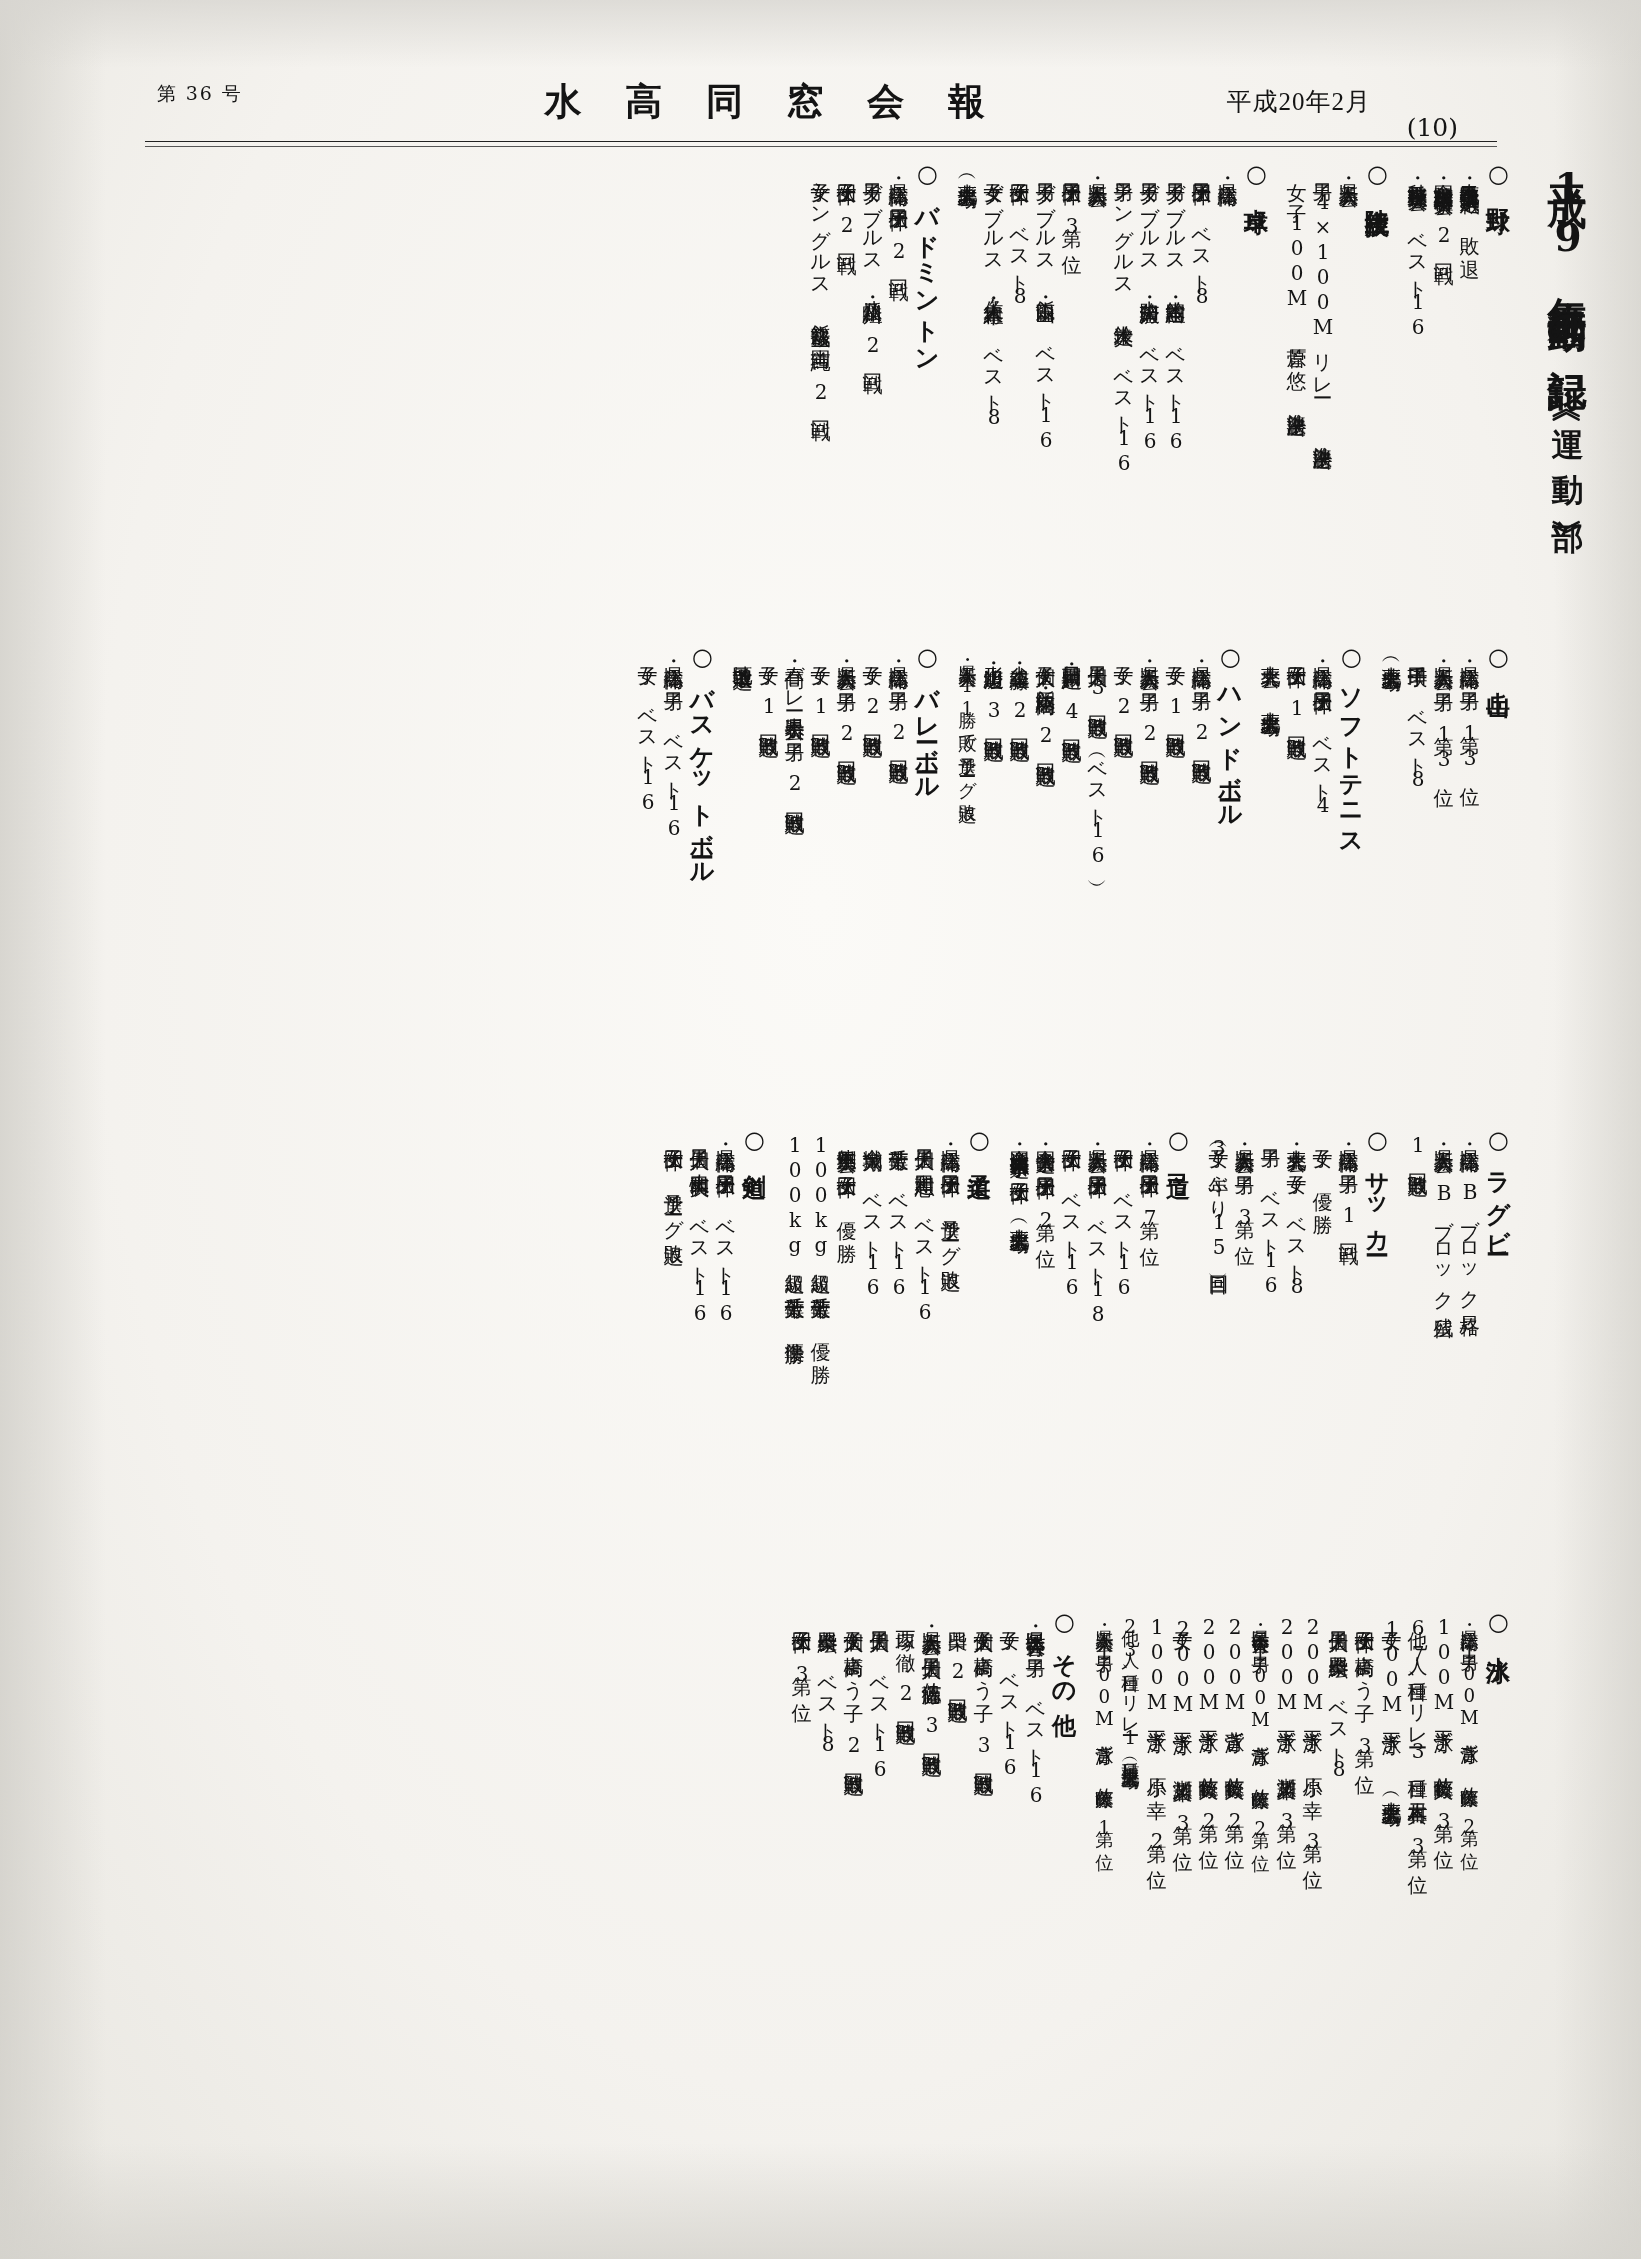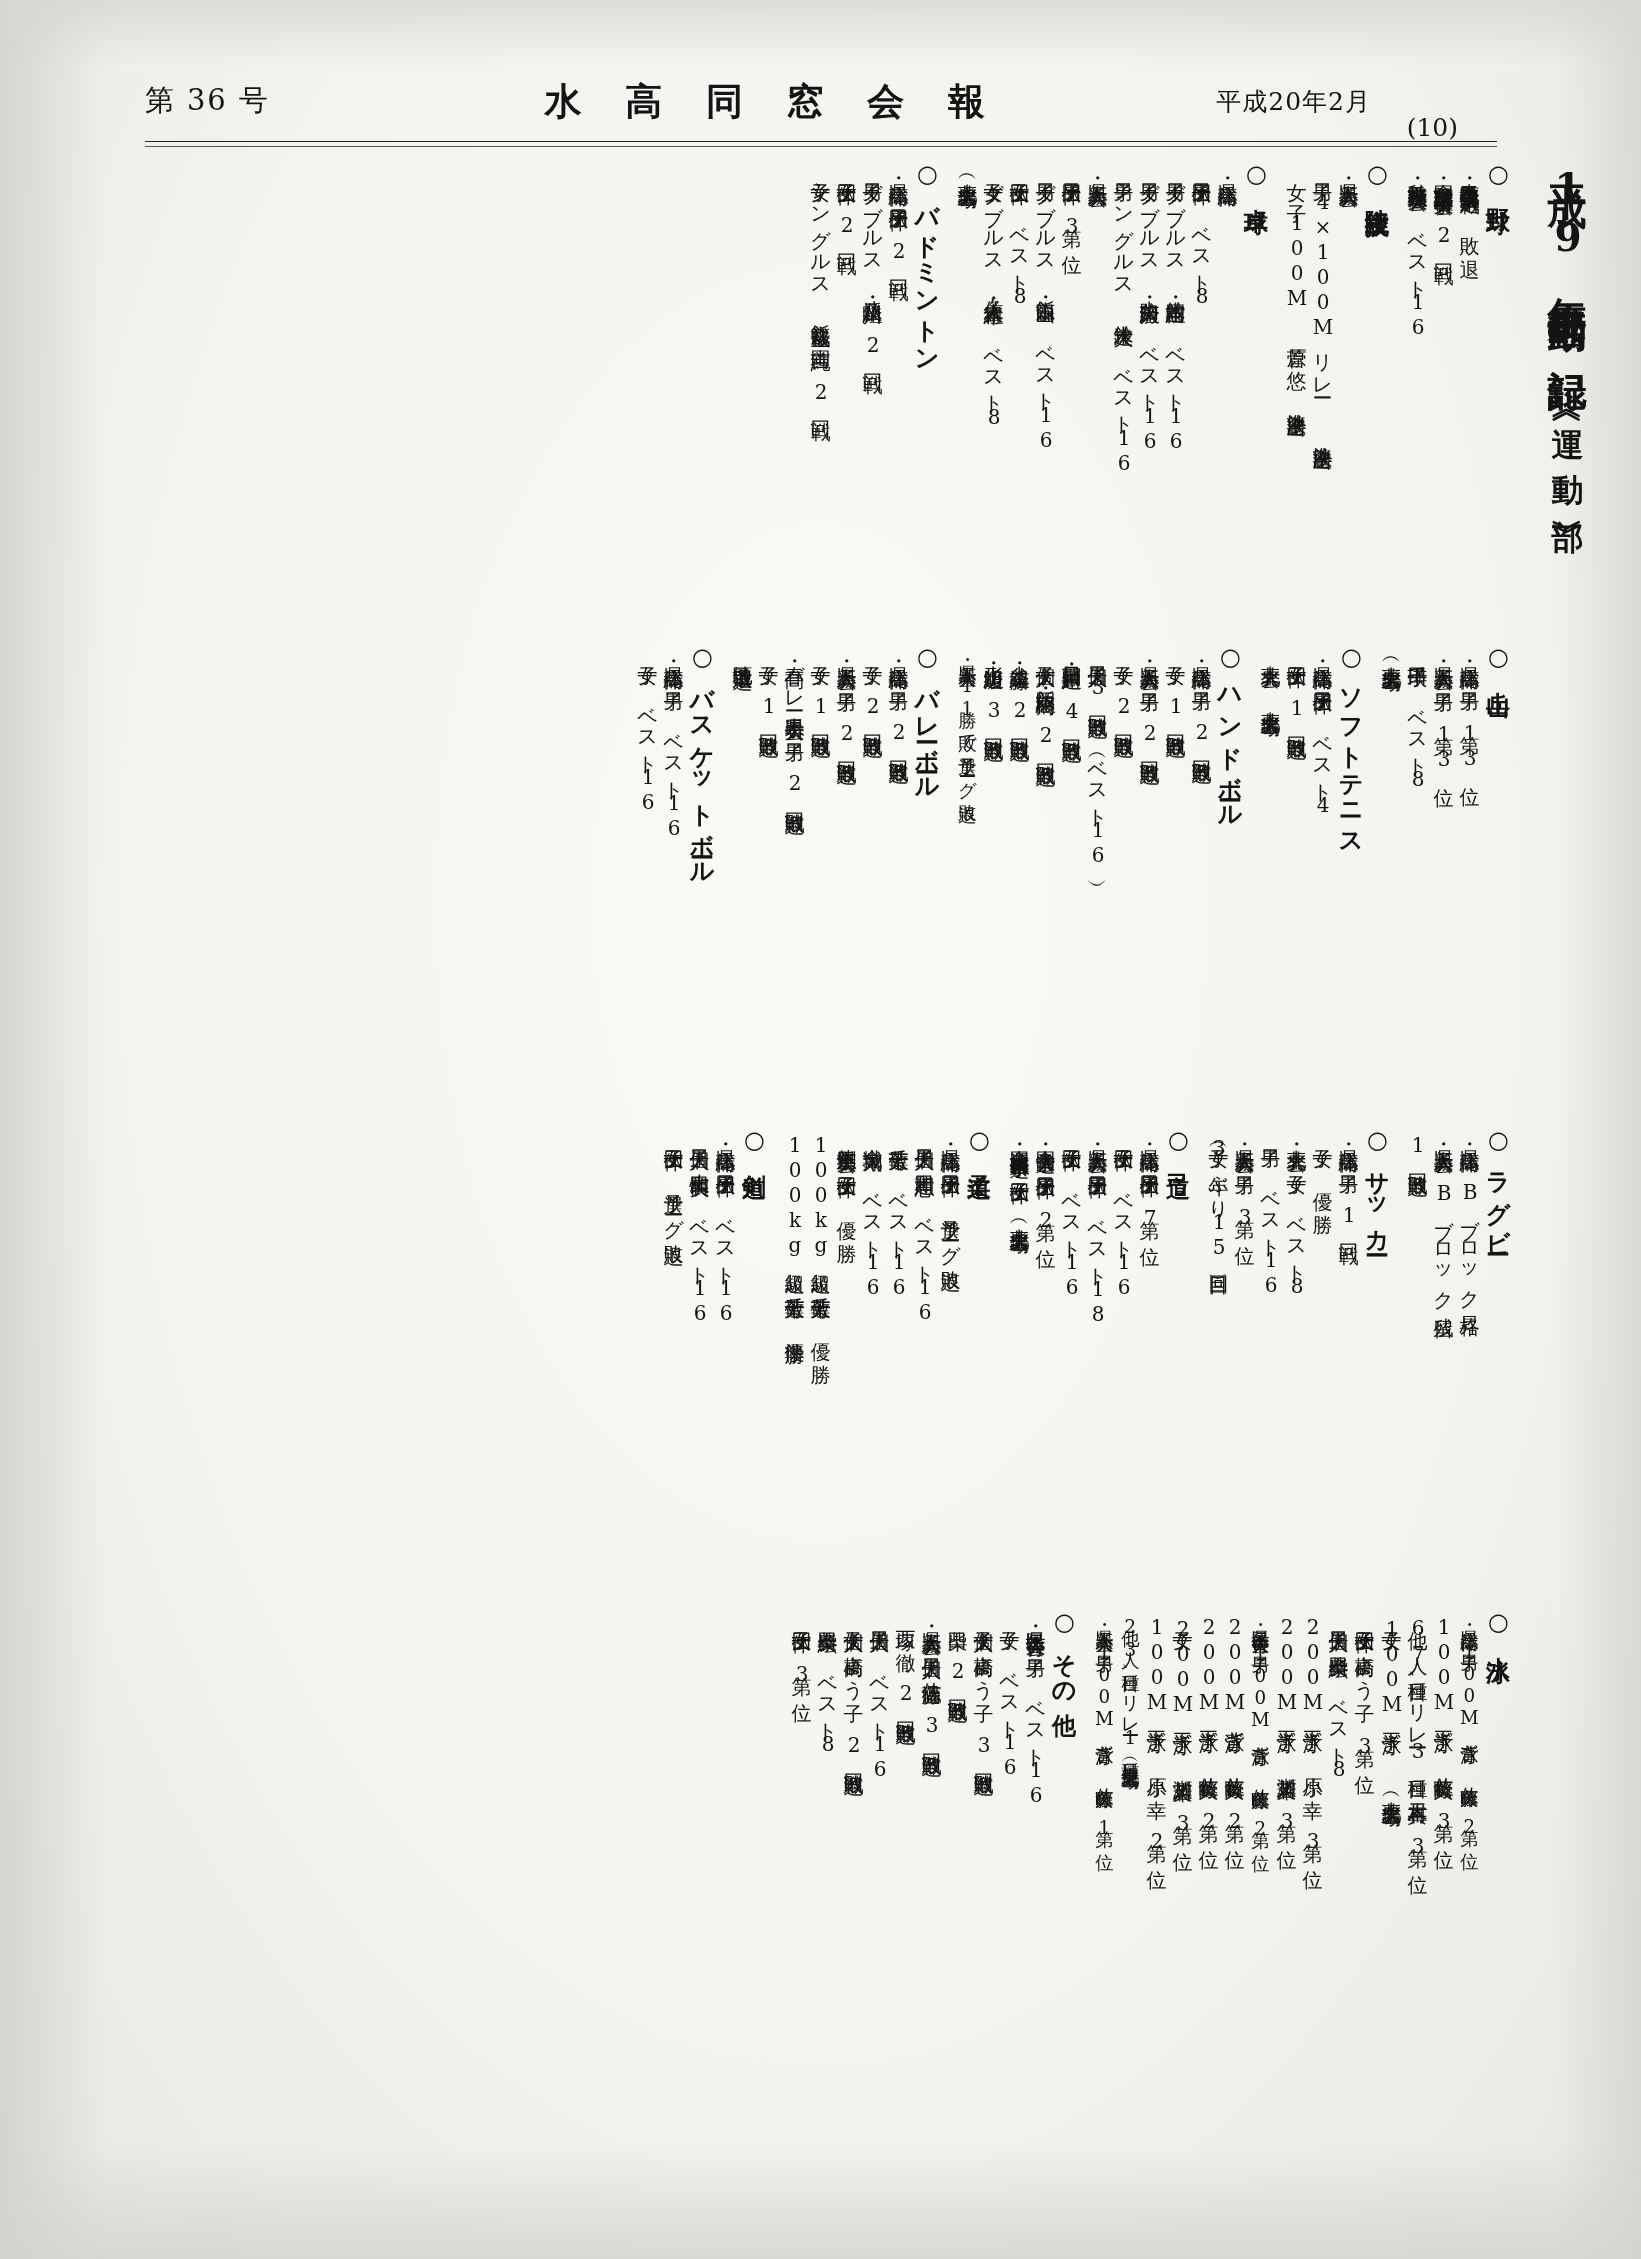--- a/index.html
+++ b/index.html
@@ -24,28 +24,28 @@
   .scan-shadow-top{position:absolute;left:0;top:0;width:1641px;height:68px;
     background:linear-gradient(180deg,#d8d6d1 0%, rgba(240,238,233,0) 100%);opacity:.8;}
   .scan-shadow-bottom{position:absolute;left:0;bottom:0;width:1641px;height:116px;
     background:linear-gradient(0deg,#d5d3cd 0%, rgba(240,238,233,0) 100%);opacity:.8;}
 
   
   .masthead{
     position:absolute;left:145px;top:77px;width:1352px;height:58px;
   }
   .issue-no{
-    position:absolute;left:0;top:3.9px;font-size:29px;letter-spacing:1.9px;
+    position:absolute;left:12px;top:3.9px;font-size:19px;letter-spacing:1.9px;
   }
   .paper-title{
     position:absolute;left:386px;top:0;width:483px;text-align:center;
     font-size:37px;letter-spacing:15.4px;font-weight:bold;
   }
   .issue-date{
-    position:absolute;right:126px;top:7.7px;font-size:25px;letter-spacing:1px;
+    position:absolute;right:126px;top:7.7px;font-size:25px;letter-spacing:1px;font-family:Liberation Serif, serif;
   }
   .page-no{
     position:absolute;right:39px;top:7.7px;font-size:25px;margin-top:28px;
   }
   .rule{
     position:absolute;left:145px;top:141px;width:1352px;border-top:1.9px solid #222;
   }
   .rule2{
     position:absolute;left:145px;top:146px;width:1352px;border-top:1px solid #555;
   }

